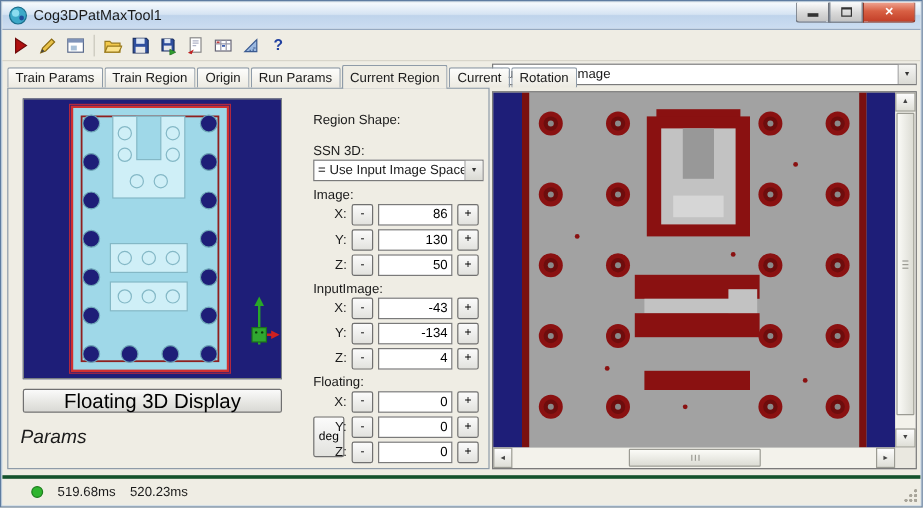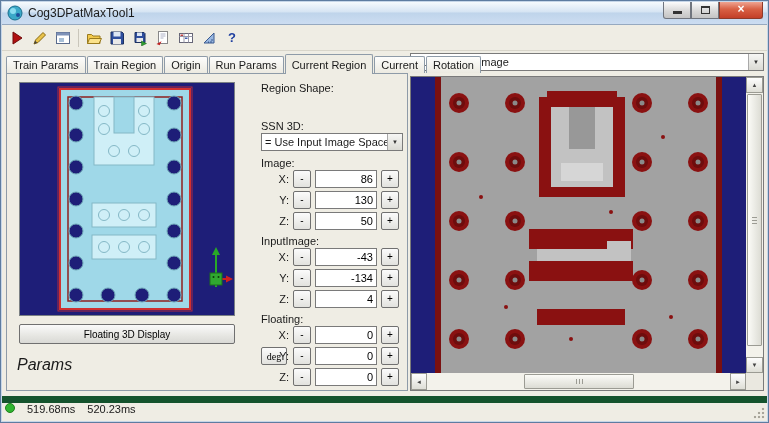--- a/index.html
+++ b/index.html
@@ -24,53 +24,53 @@
 
   
   .left-section{position:absolute;left:5px;top:52px;width:402px;height:338px}
   .tabstrip{position:absolute;left:0;top:0;height:21px;display:flex;align-items:flex-end;z-index:4;white-space:nowrap}
   .tab{display:flex;align-items:center;padding:0 6px;border:1px solid #8E9BA8;border-bottom:none;border-radius:2px 2px 0 0;background:linear-gradient(#FDFDFC,#ECEAE1);margin-right:1px;height:17px;margin-bottom:1px;cursor:default}
   .tab.active{height:20px;margin-bottom:0;background:#EFEDE4;z-index:5;padding-top:1px}
   .tab-page{position:absolute;left:0;top:20px;width:402px;height:318px;border:1px solid #8E9BA8;background:#EFEDE4;z-index:1}
 
   
   .view3d{position:absolute;left:12px;top:8px;width:216px;height:234px;border:1px solid #7A8084;background:#1E1E78;overflow:hidden}
-  .floating-btn{position:absolute;left:12px;top:250px;width:216px;height:20px;border:1px solid #707070;border-radius:2px;background:linear-gradient(#FAFAFA,#E6E6E2 60%,#D9D9D5);font-family:inherit;font-size:10px;cursor:default}
+  .floating-btn{position:absolute;left:12px;top:250px;width:216px;height:20px;border:1px solid #707070;border-radius:2px;background:linear-gradient(#FAFAFA,#E6E6E2 60%,#D9D9D5);font-family:inherit;font-size:17px;cursor:default}
   .trained{position:absolute;left:10px;top:282px;font-size:16px;font-style:italic;color:#1a1a1a}
 
   
   .form-panel{position:absolute;left:248px;top:0;width:152px;height:318px}
   .flabel{position:absolute;left:6px;white-space:nowrap}
   .combo{position:absolute;left:6px;width:142px;height:18px;border:1px solid #7A7A7A;background:#fff;display:flex;align-items:stretch;cursor:default}
   .combo-text{flex:1;padding-left:3px;line-height:16px;overflow:hidden;white-space:nowrap}
   .combo-arrow{width:15px;border-left:1px solid #A9A9A9;background:linear-gradient(#F6F6F4,#DADAD4);display:flex;align-items:center;justify-content:center;font-size:6px;color:#333}
   .spin-row{position:absolute;left:0;width:152px;height:18px}
   .axis{position:absolute;left:12px;top:3px;width:22px;text-align:right}
   .spinbtn{position:absolute;width:18px;height:18px;border:1px solid #707070;border-radius:2px;background:linear-gradient(#FBFBFB,#E2E2DE);font-family:inherit;font-size:10px;line-height:10px;padding:0;cursor:default}
   .spin-dec{left:38px}
   .spin-inc{left:126px}
   .spin-inp{position:absolute;left:60px;width:62px;height:18px;border:1px solid #7A7A7A;text-align:right;padding-right:3px;font-family:inherit;font-size:11px;background:#fff}
-  .deg-btn{position:absolute;left:6px;top:273px;width:26px;height:18px;border:1px solid #707070;border-radius:2px;background:linear-gradient(#FBFBFB,#E2E2DE);font-family:Liberation Serif, serif;font-size:10px;cursor:default}
+  .deg-btn{position:absolute;left:6px;top:273px;width:26px;height:34px;border:1px solid #707070;border-radius:2px;background:linear-gradient(#FBFBFB,#E2E2DE);font-family:Liberation Sans, sans-serif;font-size:10px;cursor:default}
 
   
   .right-section{position:absolute;left:409px;top:52px;width:354px;height:338px}
   .rcombo{position:absolute;left:0;top:0;width:354px;height:18px;border:1px solid #7A7A7A;background:#fff;display:flex;align-items:stretch;cursor:default}
   .image-frame{position:absolute;left:0;top:23px;width:354px;height:315px;border:1px solid #7A7A7A;background:#A2A2A2}
   .image-canvas{position:absolute;left:0;top:0;width:335px;height:296px;display:block}
   .vscroll{position:absolute;right:0;top:0;width:17px;bottom:17px;background:#F3F2EB}
   .hscroll{position:absolute;left:0;bottom:0;right:17px;height:17px;background:#F3F2EB}
   .sb-btn{position:absolute;width:17px;height:16px;border:1px solid #9B9B93;background:linear-gradient(#FDFDFD,#DEDED6);display:flex;align-items:center;justify-content:center;font-size:6px;color:#444;cursor:default}
   .vthumb{position:absolute;left:1px;right:1px;top:17px;height:252px;border:1px solid #9B9B93;background:linear-gradient(90deg,#FBFBF7,#DCDCD4);border-radius:1px}
   .hthumb{position:absolute;top:1px;bottom:1px;left:calc(50% - 55px);width:110px;border:1px solid #9B9B93;background:linear-gradient(#FBFBF7,#DCDCD4);border-radius:1px}
   .vgrip{position:absolute;left:4px;right:4px;top:50%;height:1px;background:#9B9B93;box-shadow:0 -3px 0 #9B9B93,0 3px 0 #9B9B93}
   .hgrip{position:absolute;top:4px;bottom:4px;left:50%;width:1px;background:#9B9B93;box-shadow:-3px 0 0 #9B9B93,3px 0 0 #9B9B93}
   .corner{position:absolute;right:0;bottom:0;width:17px;height:17px;background:#EAE8E0}
 
   
-  .statusbar{position:absolute;left:1px;right:1px;bottom:1px;height:25px;background:#EFEDE4;border-top:7px solid #14532d;display:flex;align-items:flex-start;padding-left:3px;gap:12px}
+  .statusbar{position:absolute;left:1px;right:1px;bottom:1px;height:25px;background:#EFEDE4;border-top:3px solid #14532d;display:flex;align-items:center;padding-left:24px;gap:12px}
   .statdot{width:10px;height:10px;border-radius:50%;background:#2FB52F;border:1px solid #1E7E1E}
   .grip{position:absolute;right:2px;bottom:2px;width:13px;height:13px;background:
     radial-gradient(circle at 3px 11px,#A8A59A 1.2px,transparent 1.6px),
     radial-gradient(circle at 7px 11px,#A8A59A 1.2px,transparent 1.6px),
     radial-gradient(circle at 11px 11px,#A8A59A 1.2px,transparent 1.6px),
     radial-gradient(circle at 7px 7px,#A8A59A 1.2px,transparent 1.6px),
     radial-gradient(circle at 11px 7px,#A8A59A 1.2px,transparent 1.6px),
     radial-gradient(circle at 11px 3px,#A8A59A 1.2px,transparent 1.6px)}
 </style>
 </head>
@@ -233,21 +233,21 @@
             <circle cx="193.5" cy="194" r="1" fill="#0C3A0C"></circle>
               <circle cx="198.5" cy="194" r="1" fill="#0C3A0C"></circle>
           </g>
         </svg>
       </div>
 
       <button class="floating-btn">Floating 3D Display</button>
       <div class="trained">Params</div>
 
       <div class="form-panel">
-        <div class="flabel" style="top:8px">Region Shape:</div>
+        <div class="flabel" style="top:20px">Region Shape:</div>
 
         <div class="flabel" style="top:46px">SSN 3D:</div>
         <div class="combo" style="top:59px">
           <span class="combo-text">= Use Input Image Space</span>
           <span class="combo-arrow">▼</span>
         </div>
 
         <div class="flabel" style="top:83px">Image:</div>
         <div class="spin-row" style="top:96px">
           <span class="axis">X:</span>

